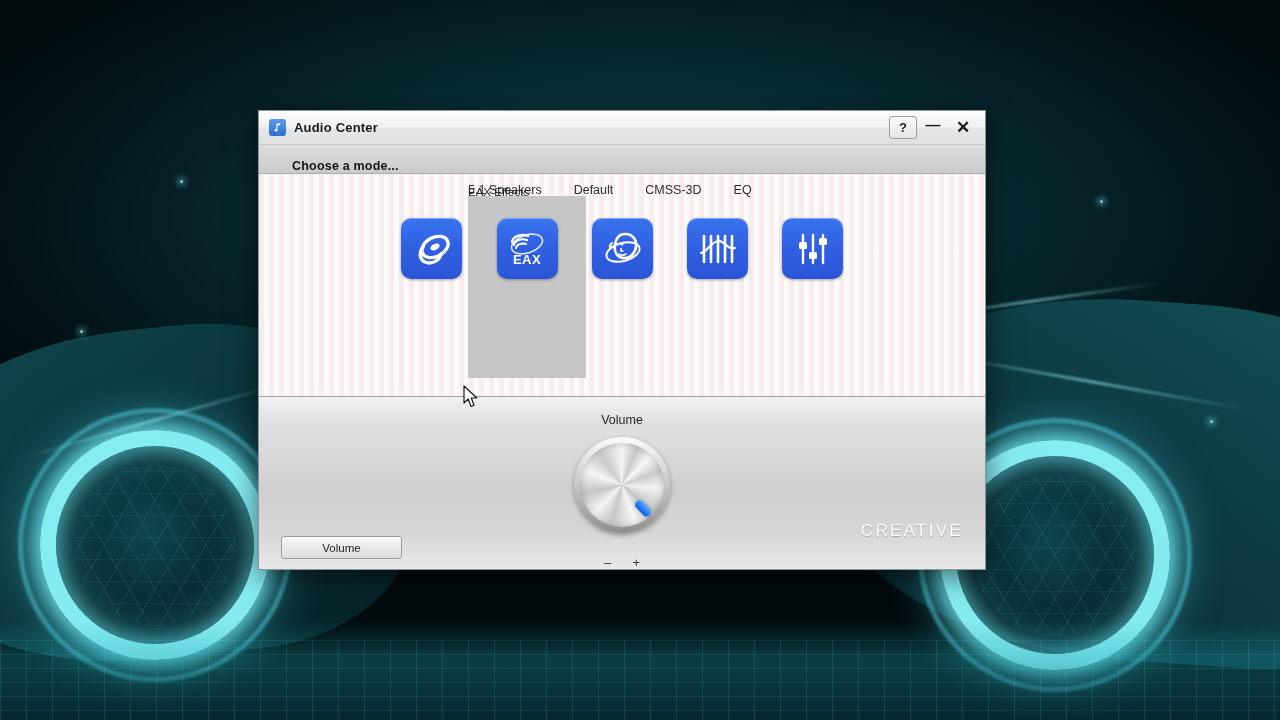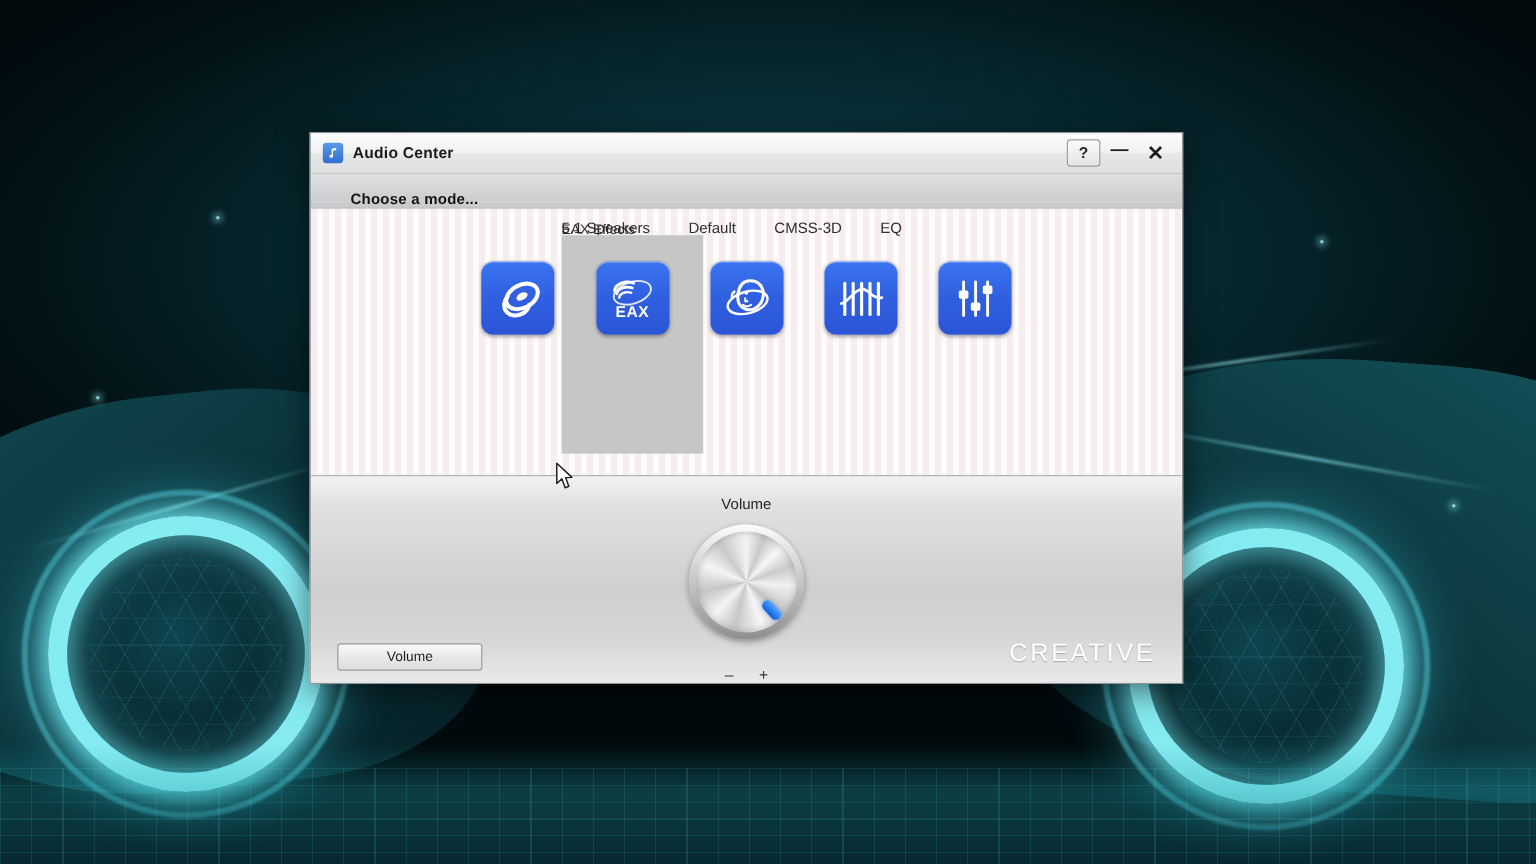--- a/index.html
+++ b/index.html
@@ -262,22 +262,22 @@
   .default-btn {
     position: absolute; left: 22px; bottom: 10px;
     width: 119px; height: 21px;
     border: 1px solid #9b9d9f; border-radius: 3px;
     background: linear-gradient(to bottom, #fafafa, #e8e8e8 52%, #dedede 100%);
     font-size: 11.5px; color: #1f1f1f;
     display: flex; align-items: center; justify-content: center;
     cursor: pointer;
   }
   .brand {
-    position: absolute; right: 22px; bottom: 12px;
-    font-size: 21px; letter-spacing: 2.3px;
+    position: absolute; right: 22px; bottom: 28px;
+    font-size: 17px; letter-spacing: 2.3px;
     color: #ffffff;
     font-weight: normal;
     text-shadow: 0 1px 1px rgba(0,0,0,0.25);
   }
 
   
   #cursor {
     position: absolute; left: 463px; top: 385px;
     width: 16px; height: 24px;
     pointer-events: none;

